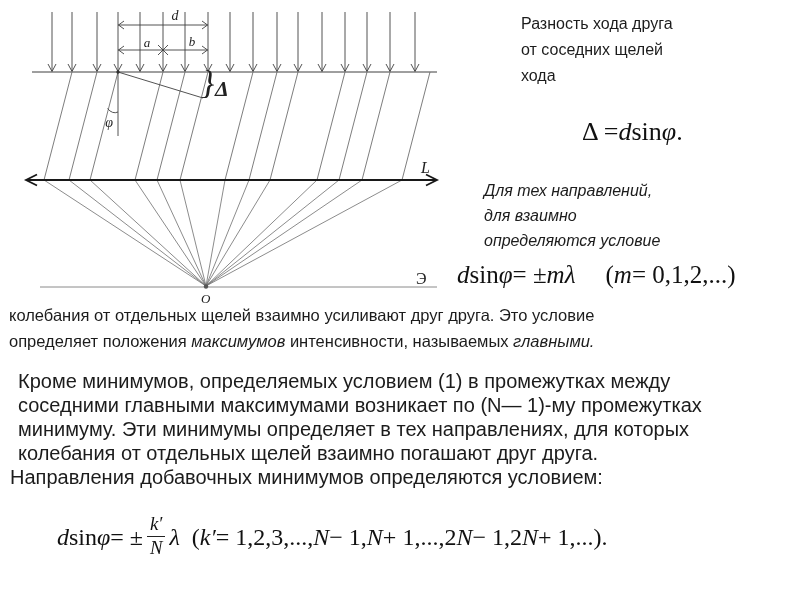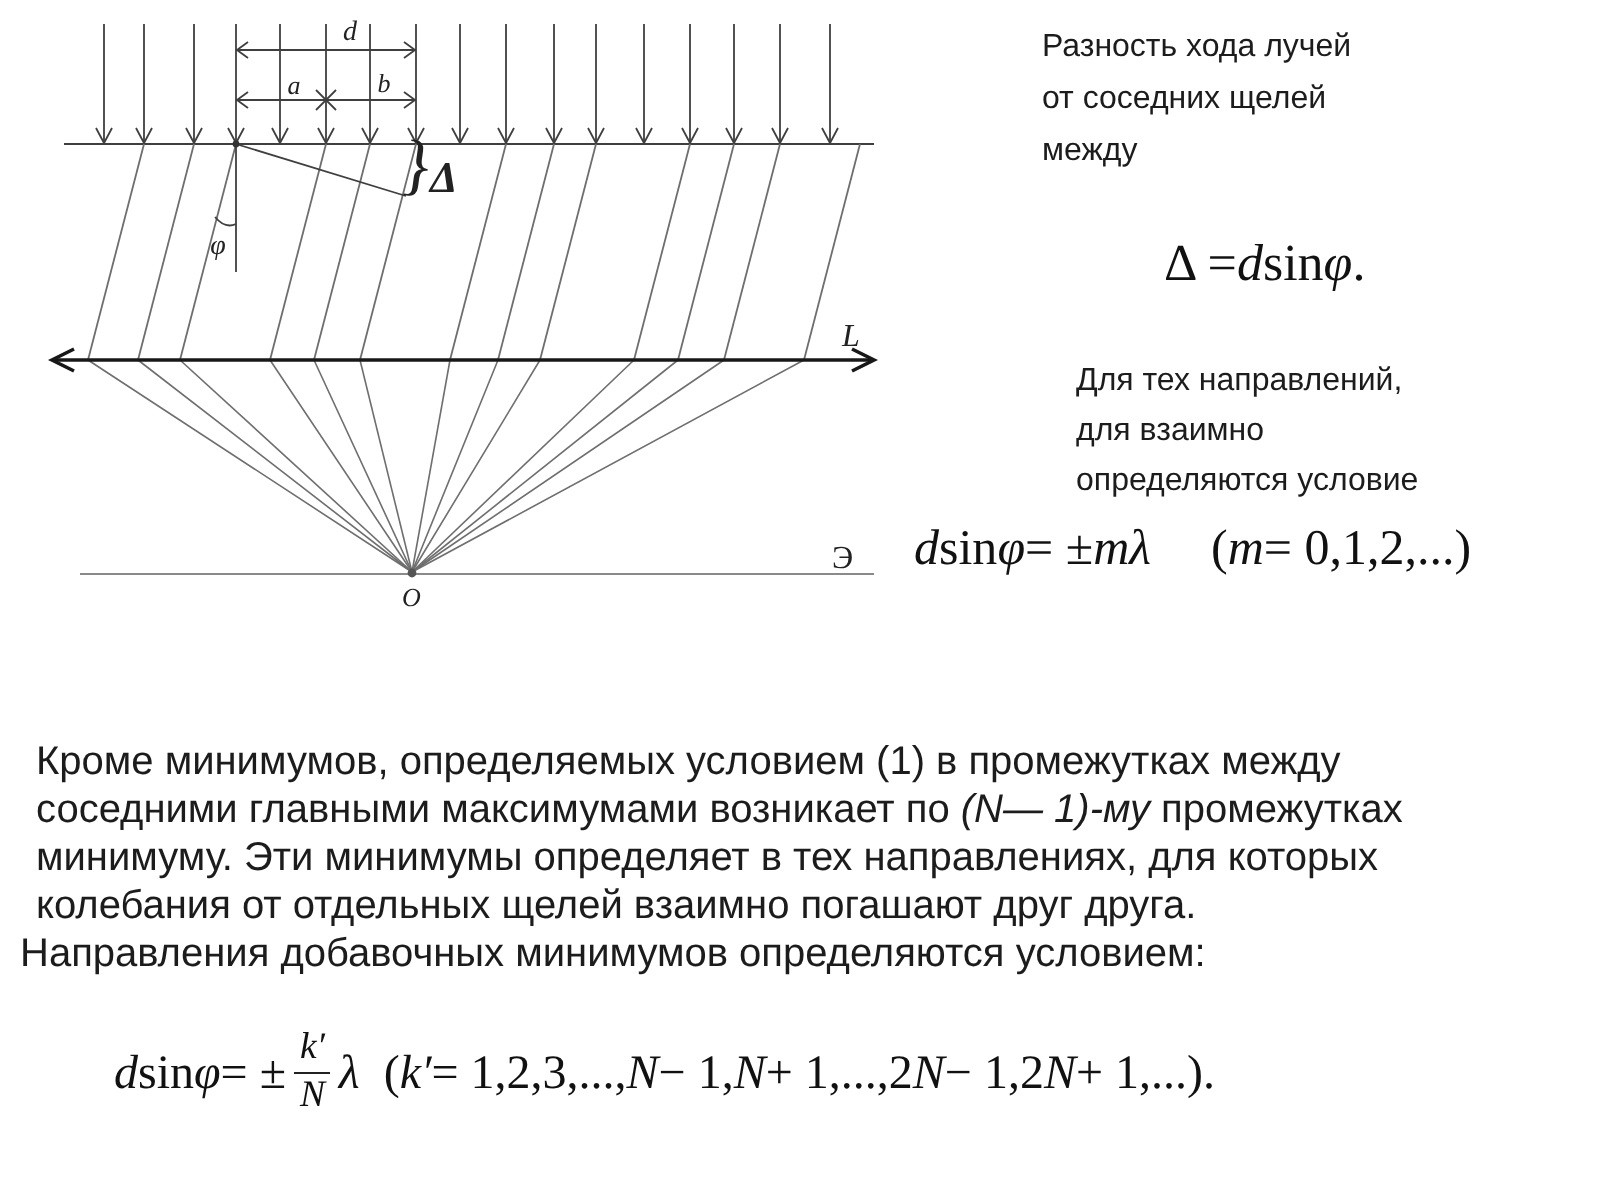--- a/index.html
+++ b/index.html
@@ -11,21 +11,21 @@
   .rich{position:absolute;white-space:nowrap;}
   .formula{position:absolute;font-family:"Liberation Serif",serif;color:#111;
            white-space:nowrap;display:flex;align-items:center;}
   .fi{font-style:italic;}
   .frac{display:inline-flex;flex-direction:column;align-items:center;
         font-size:0.78em;line-height:1.12;margin:0 4px;transform:translateY(-1px);}
   .frac .num{border-bottom:1.4px solid #222;padding:0 3px 1px;}
   .frac .den{padding-top:1px;}
   #intro{left:521px;top:11px;font-size:16px;line-height:26px;}
   #f1{left:582px;top:117px;font-size:26px;}
-  #cond{left:538px;top:178px;font-size:16px;line-height:25px;}
+  #cond{left:484px;top:178px;font-size:16px;line-height:25px;font-style:italic;}
   #f2{left:457px;top:261px;font-size:25px;}
   #p1{left:9px;top:303px;font-size:16.5px;line-height:25.5px;}
   #p2{left:18px;top:369px;font-size:20px;line-height:24px;}
   #dirline{left:10px;top:465px;font-size:20px;line-height:24px;}
   #f3{left:57px;top:505px;height:64px;font-size:24px;}
 </style>
 </head>
 <body>
 
 <div class="slide">
@@ -116,23 +116,23 @@
     <text x="192" y="46" font-size="13" font-style="italic" text-anchor="middle">b</text>
     <text x="109" y="127" font-size="14" font-style="italic" text-anchor="middle">φ</text>
     <text x="201" y="94" font-size="34" transform="rotate(8 210 82)" fill="#3f3f3f">}</text>
     <text x="215" y="96" font-size="22" font-style="italic" font-weight="bold">Δ</text>
     <text x="421" y="173" font-size="16" font-style="italic">L</text>
     <text x="416" y="284" font-size="16">Э</text>
     <text x="201" y="303" font-size="13" font-style="italic">O</text>
   </svg>
 
   <div class="txt" id="intro">
-    <div>Разность хода лучей</div>
+    <div>Разность хода друга</div>
     <div>от соседних щелей</div>
-    <div>между</div>
+    <div>хода</div>
   </div>
 
   <div class="formula" id="f1">
       <span>Δ = </span>
       <span class="fi">d</span>
       <span> sin </span>
       <span class="fi">φ</span>
       <span>.</span>
     </div>
 
@@ -148,24 +148,28 @@
       <span class="fi">φ</span>
       <span> = ±</span>
       <span class="fi">m</span>
       <span class="fi">λ</span>
       <span style="display: inline-block; width: 30px;"></span>
       <span>(</span>
       <span class="fi">m</span>
       <span> = 0,1,2,...)</span>
     </div>
 
+  <div class="rich" id="p1">
+      <div><span>колебания от отдельных щелей взаимно усиливают друг друга. Это условие</span></div>
+      <div><span>определяет положения </span><span style="font-style: italic;">максимумов</span><span> интенсивности, называемых </span><span style="font-style: italic;">главными.</span></div>
+    </div>
 
   <div class="rich" id="p2">
       <div><span>Кроме минимумов, определяемых условием (1) в промежутках между</span></div>
-      <div><span>соседними главными максимумами возникает по </span><span style="font-style: italic;">(N— 1)-му</span><span> промежутках</span></div>
+      <div><span>соседними главными максимумами возникает по </span><span style="">(N— 1)-му</span><span> промежутках</span></div>
       <div><span>минимуму. Эти минимумы определяет в тех направлениях, для которых</span></div>
       <div><span>колебания от отдельных щелей взаимно погашают друг друга.</span></div>
     </div>
 
   <div class="txt" id="dirline">
     <div>Направления добавочных минимумов определяются условием:</div>
   </div>
 
   <div class="formula" id="f3">
       <span class="fi">d</span>

